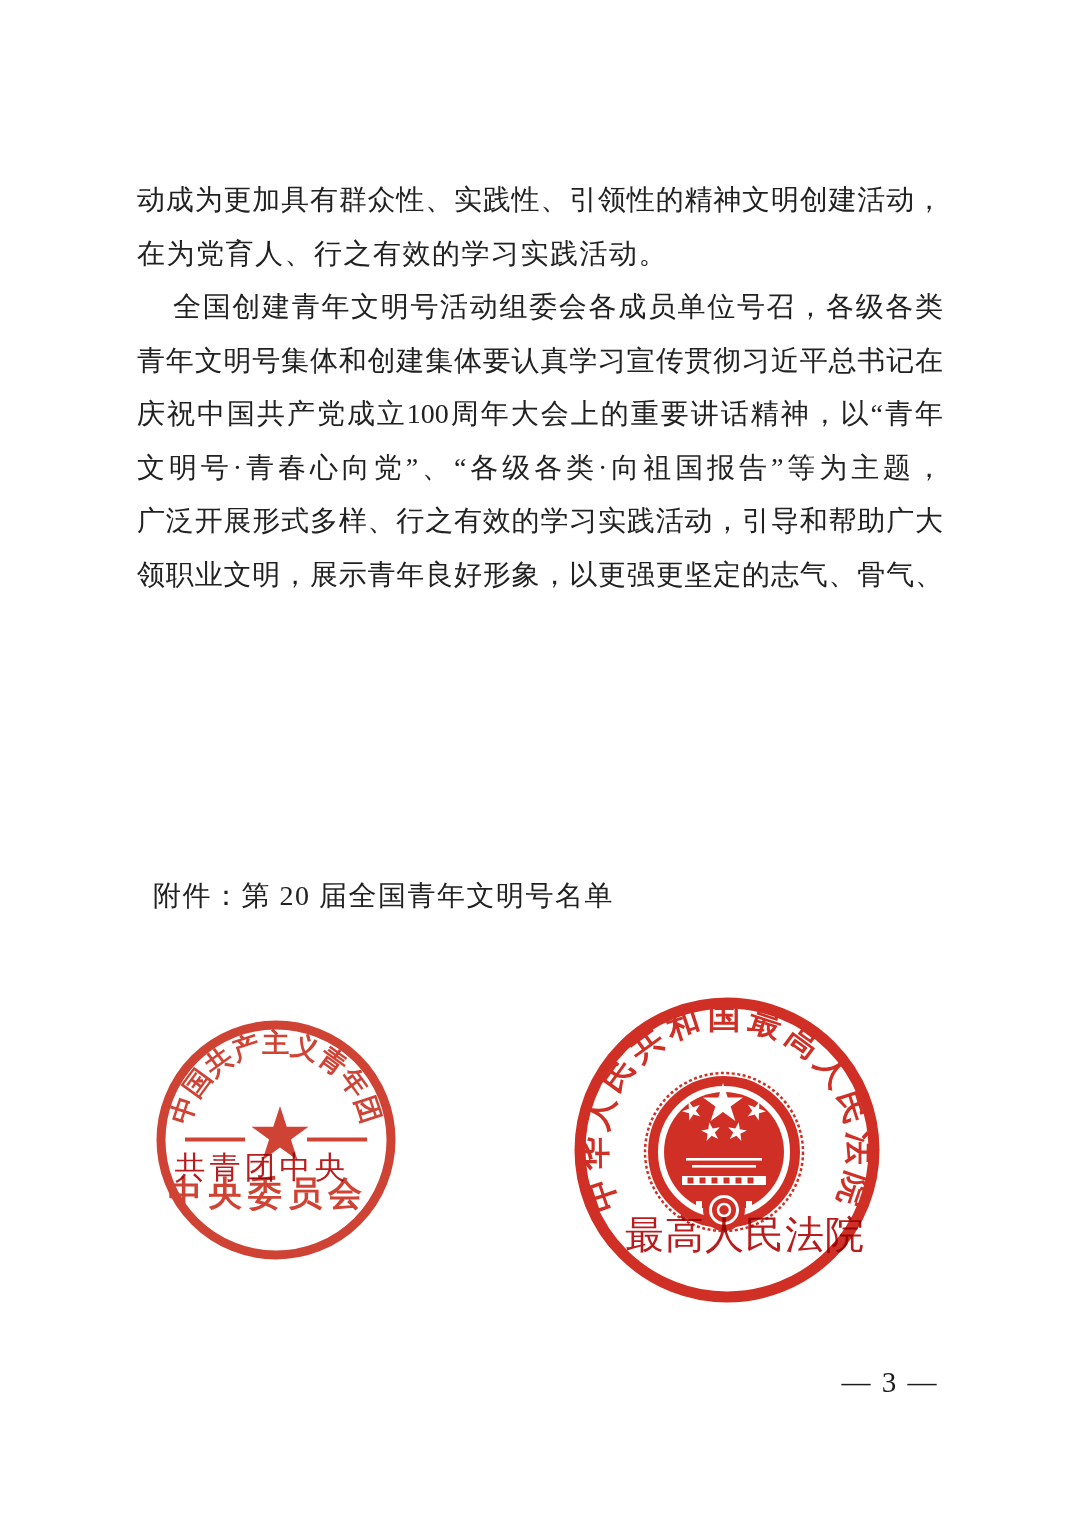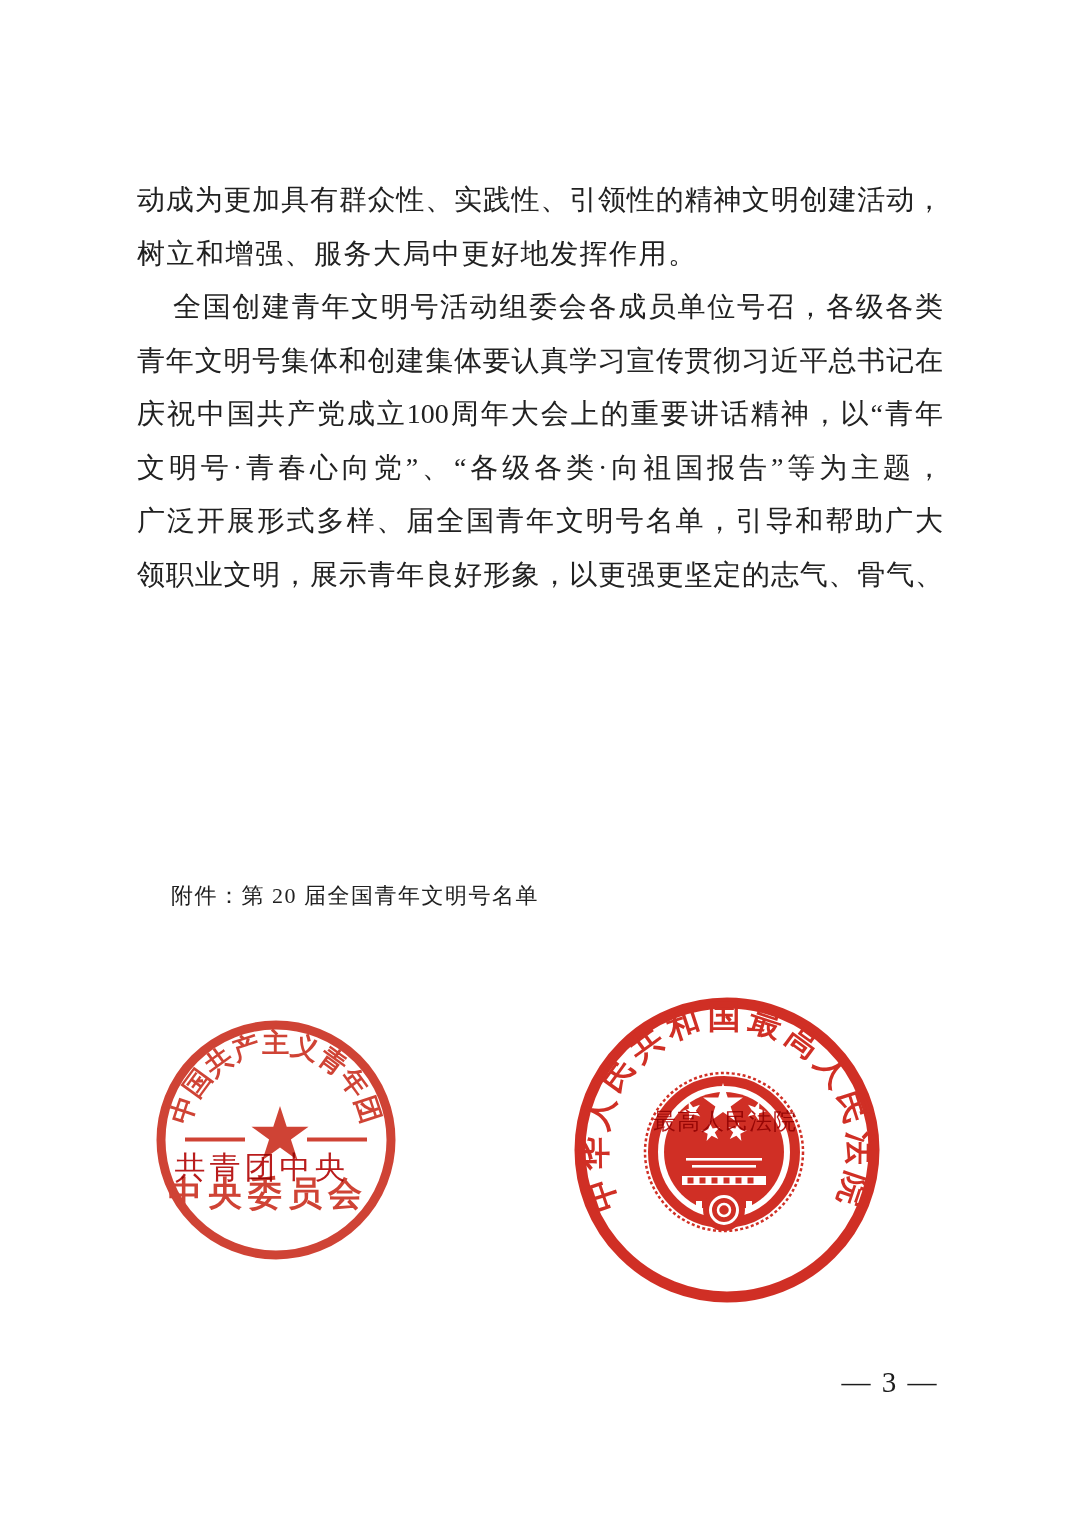--- a/index.html
+++ b/index.html
@@ -24,64 +24,64 @@
   .line{white-space:nowrap;}
   .line.j{
     white-space:normal;
     text-align:justify;
     text-align-last:justify;
     letter-spacing:0;
   }
   .line.ind{text-indent:36px;}
   .attachment{
     position:absolute;
-    left:137px;top:869px;width:806px;
-    font-size:22px;line-height:53.5px;
+    left:119px;top:869px;width:806px;
+    font-size:28px;line-height:53.5px;
     letter-spacing:1.5px;
     text-indent:34px;
     white-space:nowrap;
   }
   
   .seal{position:absolute;z-index:2;opacity:.94;}
   .seal-left{left:150px;top:1014px;width:252px;height:252px;}
   .seal-right{left:572px;top:995px;width:310px;height:310px;}
   .seal text{font-family:"Liberation Serif","DejaVu Serif",serif;font-weight:bold;}
   .overlay-signer{
     position:absolute;z-index:3;
     text-align:center;
     color:#b91c1c;
     mix-blend-mode:multiply;
     font-family:"Liberation Serif","DejaVu Serif",serif;
     white-space:nowrap;
   }
   .overlay-left{left:150px;top:1147px;width:224px;font-size:31px;letter-spacing:4px;}
-  .overlay-right{left:625px;top:1106px;width:200px;font-size:23px;letter-spacing:1px;}
+  .overlay-right{left:625px;top:1208px;width:200px;font-size:39px;letter-spacing:1px;}
   
   .page-number{
     position:absolute;
     left:820px;top:1366px;width:140px;
     font-size:29px;
     text-align:center;
     letter-spacing:2px;
     color:#1c1c1c;
   }
 </style>
 </head>
 <body>
 
 <div class="page">
 
   <div class="text-block">
     <div class="line j">动成为更加具有群众性、实践性、引领性的精神文明创建活动，</div>
-    <div class="line">树立和增强、服务大局中更好地发挥作用。</div>
+    <div class="line">在为党育人、行之有效的学习实践活动。</div>
     <div class="line j ind">全国创建青年文明号活动组委会各成员单位号召，各级各类</div>
     <div class="line j">青年文明号集体和创建集体要认真学习宣传贯彻习近平总书记在</div>
     <div class="line j">庆祝中国共产党成立100周年大会上的重要讲话精神，以“青年</div>
     <div class="line j">文明号·青春心向党”、“各级各类·向祖国报告”等为主题，</div>
-    <div class="line j">广泛开展形式多样、届全国青年文明号名单，引导和帮助广大</div>
+    <div class="line j">广泛开展形式多样、行之有效的学习实践活动，引导和帮助广大</div>
     <div class="line j">领职业文明，展示青年良好形象，以更强更坚定的志气、骨气、</div>
   </div>
 
   <div class="attachment">附件：第 20 届全国青年文明号名单</div>
 
   <svg class="seal seal-left" viewBox="0 0 252 252" xmlns="http://www.w3.org/2000/svg">
     <defs>
       <path id="starL" d="M0,-1 L0.2245,-0.309 L0.951,-0.309 L0.3633,0.118 L0.5878,0.809 L0,0.382 L-0.5878,0.809 L-0.3633,0.118 L-0.951,-0.309 L-0.2245,-0.309 Z"></path>
       <path id="arcL" d="M 38.2 132.1 A 88 88 0 1 1 213.8 132.1" fill="none"></path>
     </defs>

